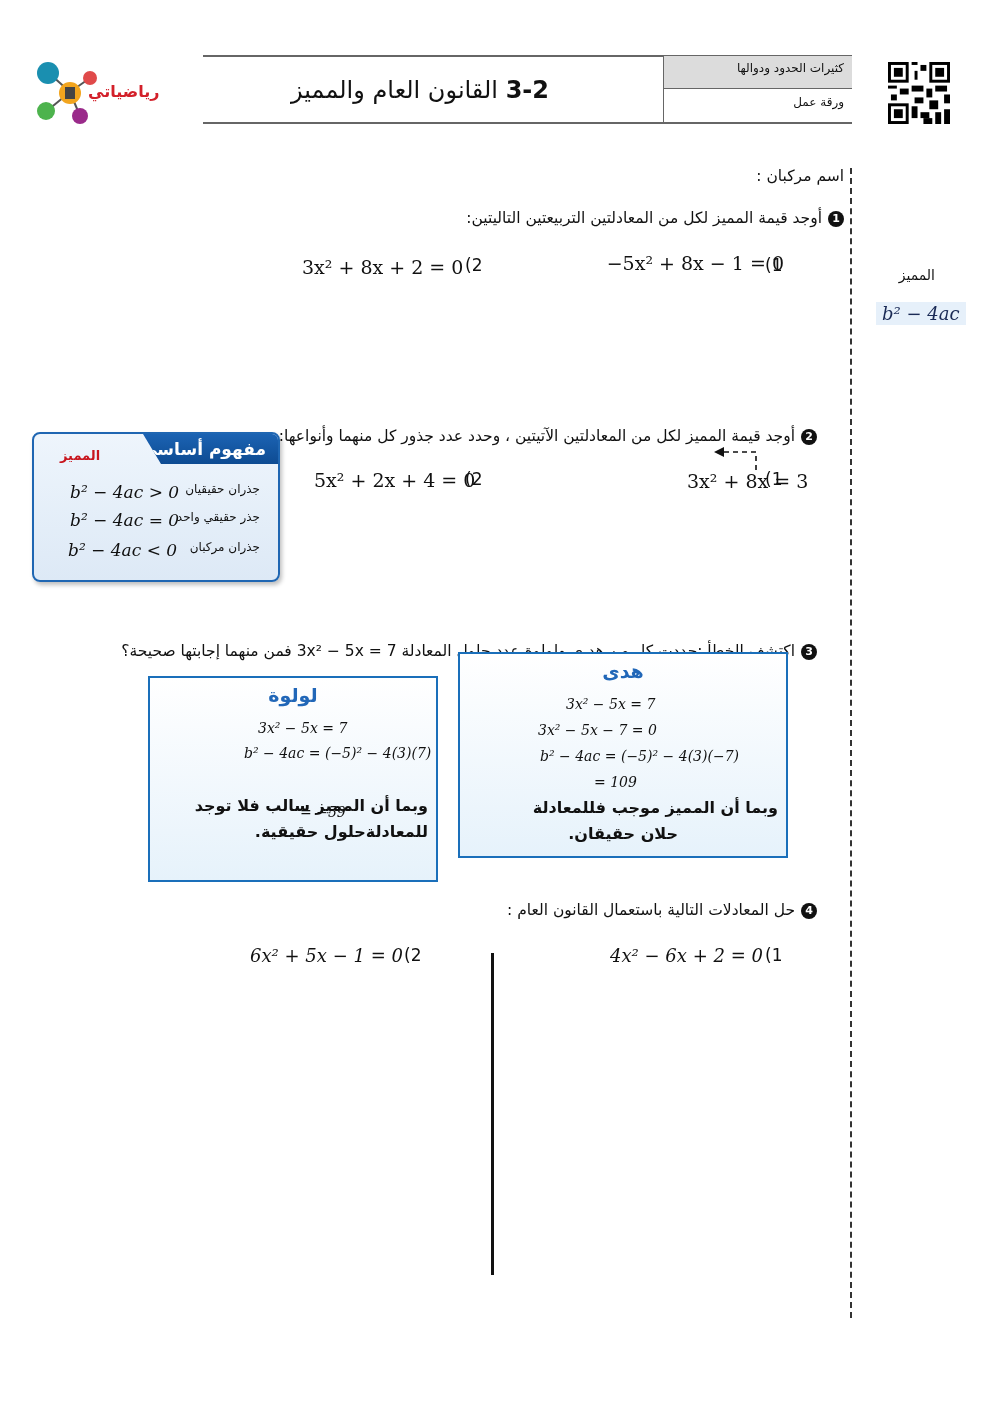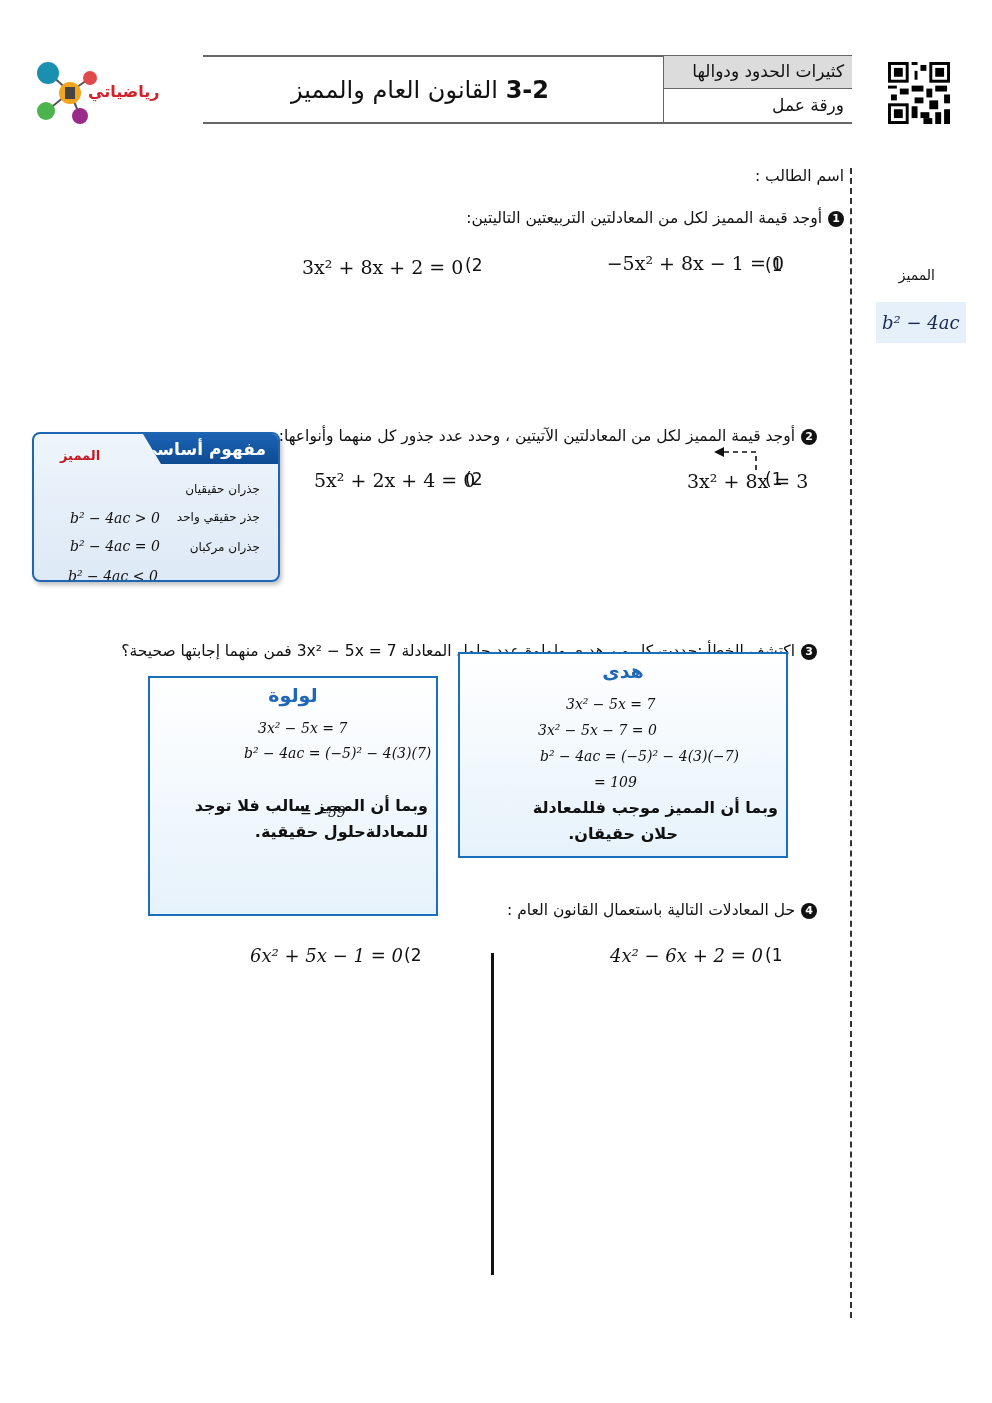--- a/index.html
+++ b/index.html
@@ -7,21 +7,21 @@
          font-family:"DejaVu Sans", sans-serif; color:#111; }
   .abs { position:absolute; }
   .rtl { direction:rtl; text-align:right; }
   .math { font-family:"DejaVu Serif", serif; direction:ltr; white-space:nowrap; }
   .mathi { font-family:"DejaVu Serif", serif; font-style:italic; direction:ltr; white-space:nowrap; }
 
   
   .hdr-line { position:absolute; height:2px; background:#666; }
   .hdr-box-top { left:663px; top:56px; width:189px; height:32px; background:#dcdcdc; }
   .hdr-divider { position:absolute; background:#666; }
-  .hdr-text { font-size:17px; }
+  .hdr-text { font-size:12px; }
   .title { font-size:24px; }
   .title b { font-weight:bold; }
 
   
   .dash-v { position:absolute; left:850px; top:168px; width:0; height:1150px;
             border-left:2px dashed #333; }
 
   .q-text { font-size:15.5px; }
   .num-badge { display:inline-block; width:16px; height:16px; border-radius:50%;
                background:#111; color:#fff; font-size:11px; line-height:16px;
@@ -34,21 +34,21 @@
              background:linear-gradient(#eef5fc,#dde9f6);
              box-shadow:2px 3px 4px rgba(0,0,0,0.25); overflow:hidden; }
   .concept-head { position:absolute; right:0; top:0; width:150px; height:30px;
                   background:linear-gradient(#1b63b3,#0e4b92); color:#fff;
                   font-weight:bold; font-size:17px; text-align:right; padding-right:12px;
                   box-sizing:border-box; line-height:30px;
                   clip-path:polygon(10% 0,100% 0,100% 100%,22% 100%); }
   .concept-sub { position:absolute; left:26px; top:14px; color:#c8161e; font-weight:bold; font-size:13px; }
   .concept-row { position:absolute; left:0; width:100%; font-size:13px; }
   .concept-row .lbl { position:absolute; right:18px; font-size:12px; }
-  .concept-row .val { position:absolute; left:36px; font-size:14px;margin-top:28px; }
+  .concept-row .val { position:absolute; left:36px; font-size:17px; }
 
   
   .ebox { border:2px solid #1a6fba; background:linear-gradient(#ffffff,#e6f2fb); box-sizing:border-box; }
   .ebox .name { position:absolute; width:100%; text-align:center; color:#2167b8; font-weight:bold; font-size:19px; }
   .ebox .line { position:absolute; font-size:14px; }
   .ebox .ar { position:absolute; font-size:16px; font-weight:bold; direction:rtl; text-align:right; }
 
   .vbar { position:absolute; left:491px; top:953px; width:3px; height:322px; background:#111; }
 </style>
 </head>
@@ -110,23 +110,23 @@
       <rect x="16" y="17" width="2" height="4"></rect>
       <rect x="19" y="16" width="2" height="5"></rect>
     <rect x="1" y="11" width="2" height="2"></rect>
       <rect x="12" y="19" width="3" height="2"></rect>
   </g>
 </svg>
 
 <div class="dash-v"></div>
 
 <div class="abs rtl" style="right:57px;top:267px;font-size:14px;">المميز</div>
-<div class="abs mathi" style="left:876px;top:302px;font-size:18px;background:#e6f0fa;padding:10px 6px;color:#1a2a55;">b² − 4ac</div>
-
-<div class="abs rtl q-text" style="right:148px;top:167px;">اسم الطالب :</div>
+<div class="abs mathi" style="left:876px;top:302px;font-size:18px;background:#e6f0fa;padding:1px 6px;color:#1a2a55;">b² − 4ac</div>
+
+<div class="abs rtl q-text" style="right:148px;top:167px;">اسم مركبان :</div>
 
 <div class="abs rtl q-text" style="right:148px;top:209px;">
   <span class="num-badge">1</span><span>أوجد قيمة المميز لكل من المعادلتين التربيعتين التاليتين:</span>
 </div>
 <div class="abs" style="right:208px;top:252px;">
   <span class="math eq">−5x² + 8x − 1 = 0</span>
 </div>
 <div class="abs" style="left:765px;top:255px;font-size:17px;">(1</div>
 <div class="abs" style="left:302px;top:256px;">
   <span class="math eq">3x² + 8x + 2 = 0</span>
@@ -173,21 +173,21 @@
 <div class="abs ebox" style="left:458px;top:652px;width:330px;height:206px;">
   <div class="name" style="top:6px;">هدى</div>
   <div class="line mathi" style="left:106px;top:42px;">3x² − 5x = 7</div>
   <div class="line mathi" style="left:78px;top:68px;">3x² − 5x − 7 = 0</div>
   <div class="line mathi" style="left:80px;top:94px;">b² − 4ac = (−5)² − 4(3)(−7)</div>
   <div class="line mathi" style="left:134px;top:120px;">= 109</div>
   <div class="ar" style="right:8px;top:144px;">وبما أن المميز موجب فللمعادلة</div>
   <div class="ar" style="right:108px;top:170px;">حلان حقيقان.</div>
 </div>
 
-<div class="abs ebox" style="left:148px;top:676px;width:290px;height:240px;text-decoration:underline;">
+<div class="abs ebox" style="left:148px;top:676px;width:290px;height:206px;text-decoration:underline;">
   <div class="name" style="top:6px;">لولوة</div>
   <div class="line mathi" style="left:108px;top:42px;">3x² − 5x = 7</div>
   <div class="line mathi" style="left:94px;top:67px;">b² − 4ac = (−5)² − 4(3)(7)</div>
   <div class="line mathi" style="left:150px;top:94px;margin-top:32px;">= −59</div>
   <div class="ar" style="right:8px;top:118px;">وبما أن المميز سالب فلا توجد</div>
   <div class="ar" style="right:8px;top:144px;">للمعادلةحلول حقيقية.</div>
 </div>
 
 <div class="abs rtl q-text" style="right:175px;top:901px;">
   <span class="num-badge">4</span><span>حل المعادلات التالية باستعمال القانون العام :</span>

